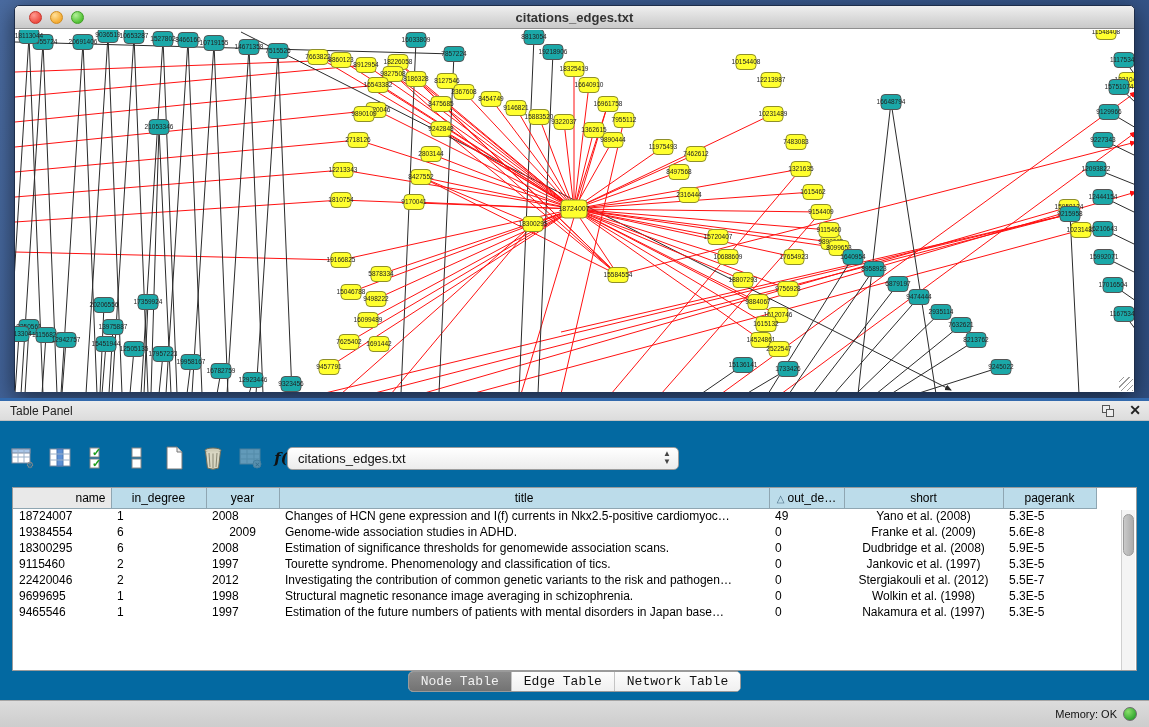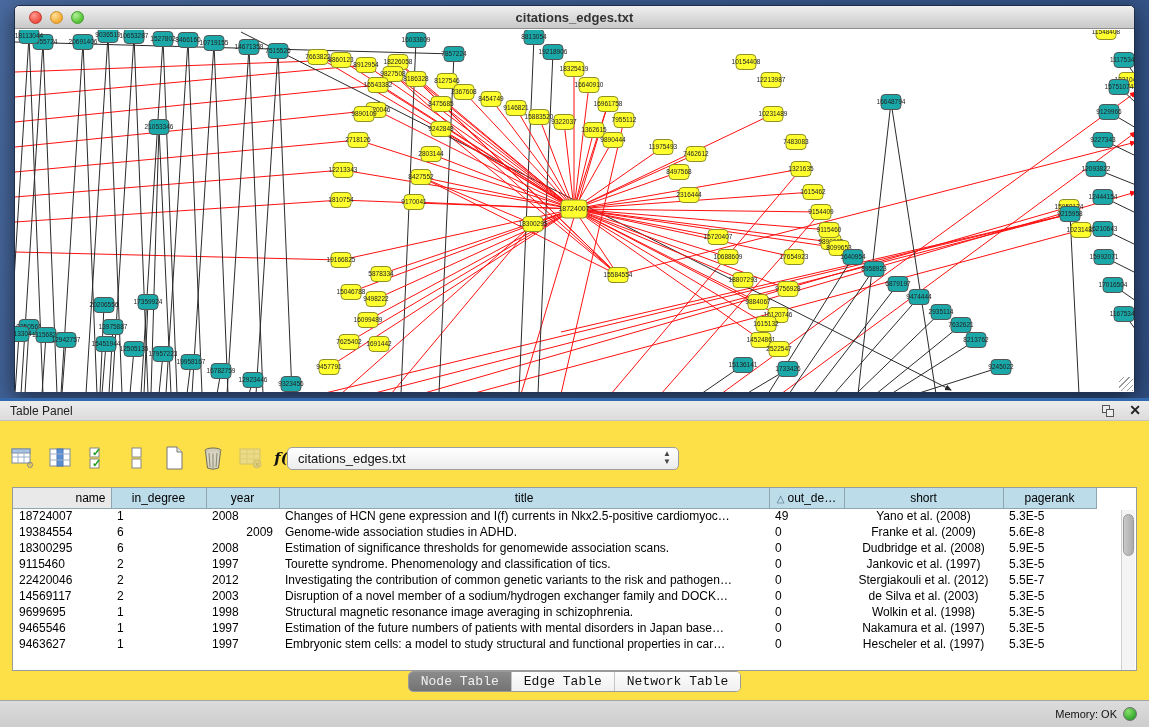--- a/index.html
+++ b/index.html
@@ -20,21 +20,21 @@
   .tl { width:13px; height:13px; border-radius:50%; display:inline-block; }
   .tl.red   { background:radial-gradient(circle at 35% 30%,#ff9a90,#ee4d42 70%); border:1px solid #c8352c; }
   .tl.yel   { background:radial-gradient(circle at 35% 30%,#ffe09a,#f4ab32 70%); border:1px solid #cf8c1f; }
   .tl.grn   { background:radial-gradient(circle at 35% 30%,#b4f09a,#52c234 70%); border:1px solid #3f9e26; }
   .canvas { position:absolute; left:0; top:24px; width:1119px; height:362px;
     background:#fff; overflow:hidden; }
   .resize-grip { position:absolute; right:1px; bottom:1px; width:14px; height:14px;
     background:repeating-linear-gradient(135deg,transparent 0 3px,#9a9a9a 3px 4px); }
   
   .table-panel { position:absolute; left:0; top:398px; width:1149px; height:302px;
-    background:#fde047; }
+    background:#0369a1; }
   .panel-accent { position:absolute; left:0; top:0; width:100%; height:3px; background:#336aad; }
   .panel-header { position:absolute; left:0; top:3px; width:100%; height:20px;
     background:linear-gradient(#ececec,#dcdcdc); border-bottom:1px solid #c2c2c2; }
   .panel-header .ptitle { position:absolute; left:10px; top:3px; font-size:12px; color:#222; }
   .float-icon { position:absolute; right:34px; top:4px; width:13px; height:12px; cursor:pointer; }
   .float-icon .sq1 { position:absolute; left:0; top:0; width:8px; height:8px; border:1px solid #555; background:#eee; }
   .float-icon .sq2 { position:absolute; left:4px; top:4px; width:8px; height:8px; border:1px solid #555; background:#eee; }
   .close-icon { position:absolute; right:8px; top:1px; font-size:14px; font-weight:bold; color:#222; cursor:pointer; }
   
   .toolbar { position:absolute; left:0; top:40px; width:100%; height:40px; display:flex;
@@ -842,21 +842,21 @@
             <td style="text-align: left;">1</td>
             <td style="text-align: left;">2008</td>
             <td style="text-align: left;">Changes of HCN gene expression and I(f) currents in Nkx2.5-positive cardiomyoc…</td>
             <td style="text-align: left;">49</td>
             <td style="text-align: center;">Yano et al. (2008)</td>
             <td style="text-align: left;">5.3E-5</td>
           </tr>
           <tr>
             <td style="text-align: left;">19384554</td>
             <td style="text-align: left;">6</td>
-            <td style="text-align: right;">2009</td>
+            <td style="text-align: center;">2009</td>
             <td style="text-align: left;">Genome-wide association studies in ADHD.</td>
             <td style="text-align: left;">0</td>
             <td style="text-align: center;">Franke et al. (2009)</td>
             <td style="text-align: left;">5.6E-8</td>
           </tr>
           <tr>
             <td style="text-align: left;">18300295</td>
             <td style="text-align: left;">6</td>
             <td style="text-align: left;">2008</td>
             <td style="text-align: left;">Estimation of significance thresholds for genomewide association scans.</td>
@@ -876,53 +876,35 @@
           <tr>
             <td style="text-align: left;">22420046</td>
             <td style="text-align: left;">2</td>
             <td style="text-align: left;">2012</td>
             <td style="text-align: left;">Investigating the contribution of common genetic variants to the risk and pathogen…</td>
             <td style="text-align: left;">0</td>
             <td style="text-align: center;">Stergiakouli et al. (2012)</td>
             <td style="text-align: left;">5.5E-7</td>
           </tr>
           <tr>
-            <td style="text-align: left;">14569117</td>
-            <td style="text-align: left;">2</td>
-            <td style="text-align: left;">2003</td>
-            <td style="text-align: left;">Disruption of a novel member of a sodium/hydrogen exchanger family and DOCK…</td>
-            <td style="text-align: left;">0</td>
-            <td style="text-align: center;">de Silva et al. (2003)</td>
-            <td style="text-align: left;">5.3E-5</td>
-          </tr>
-          <tr>
             <td style="text-align: left;">9699695</td>
             <td style="text-align: left;">1</td>
             <td style="text-align: left;">1998</td>
             <td style="text-align: left;">Structural magnetic resonance image averaging in schizophrenia.</td>
             <td style="text-align: left;">0</td>
             <td style="text-align: center;">Wolkin et al. (1998)</td>
             <td style="text-align: left;">5.3E-5</td>
           </tr>
           <tr>
             <td style="text-align: left;">9465546</td>
             <td style="text-align: left;">1</td>
             <td style="text-align: left;">1997</td>
             <td style="text-align: left;">Estimation of the future numbers of patients with mental disorders in Japan base…</td>
             <td style="text-align: left;">0</td>
             <td style="text-align: center;">Nakamura et al. (1997)</td>
-            <td style="text-align: left;">5.3E-5</td>
-          </tr>
-          <tr>
-            <td style="text-align: left;">9463627</td>
-            <td style="text-align: left;">1</td>
-            <td style="text-align: left;">1997</td>
-            <td style="text-align: left;">Embryonic stem cells: a model to study structural and functional properties in car…</td>
-            <td style="text-align: left;">0</td>
-            <td style="text-align: center;">Hescheler et al. (1997)</td>
             <td style="text-align: left;">5.3E-5</td>
           </tr>
         </tbody>
       </table>
     <div class="vscroll">
       <div class="thumb"></div>
     </div>
   </div>
 
   <div class="tabs-row">

